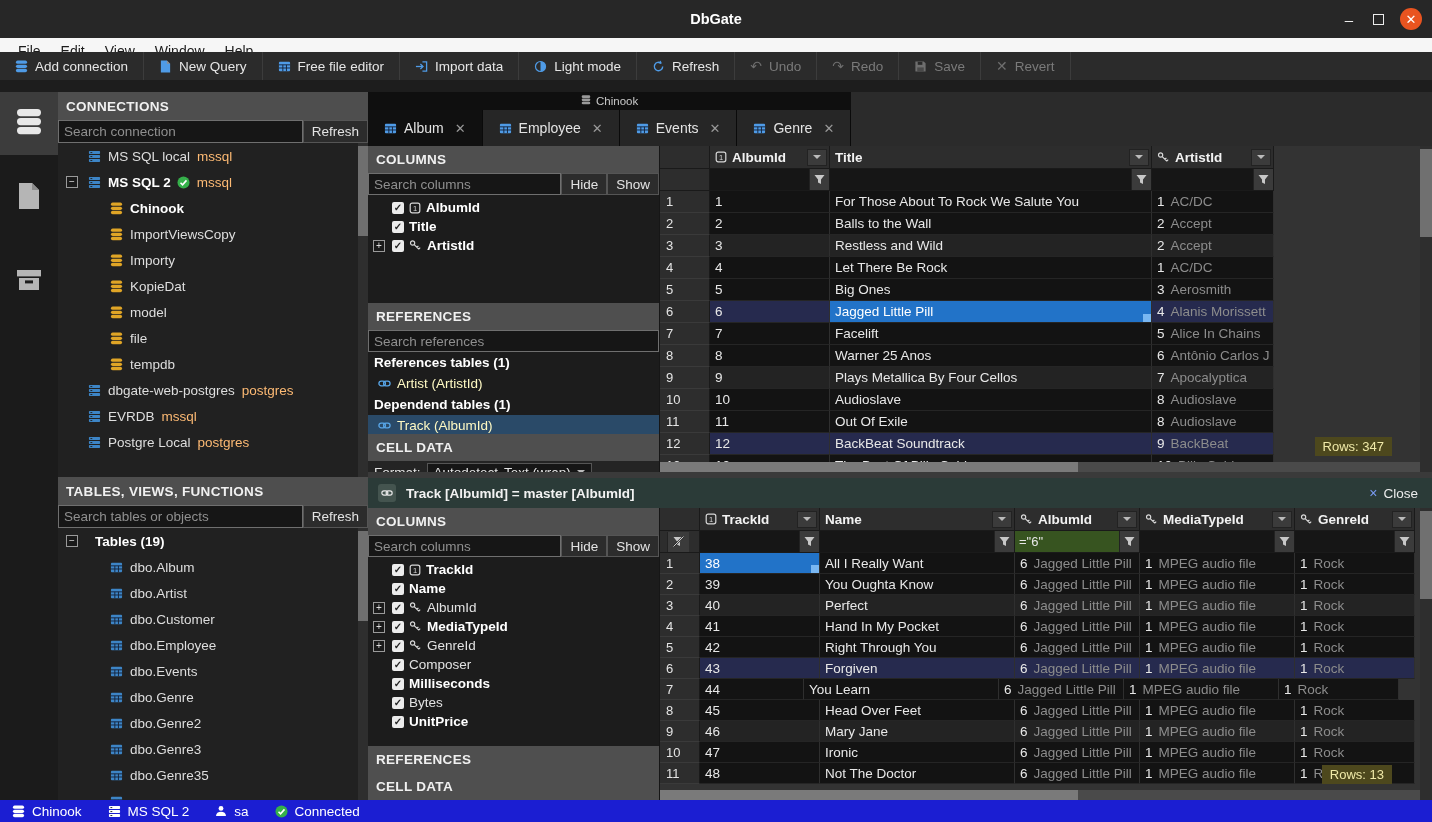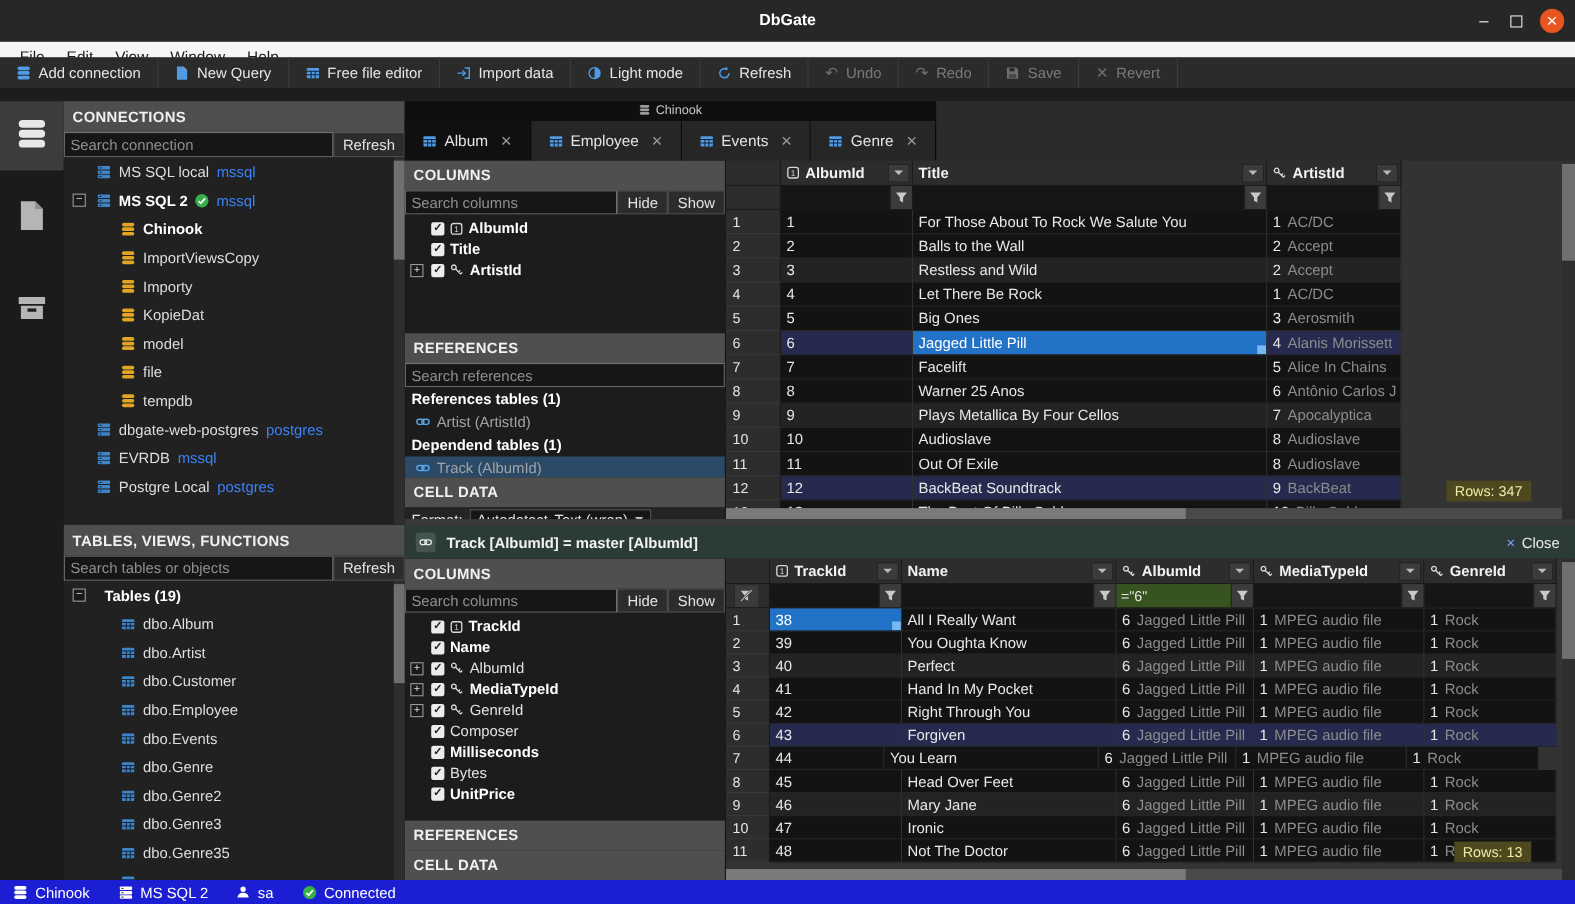--- a/index.html
+++ b/index.html
@@ -46,21 +46,21 @@
     font-family:inherit; font-size:13.5px; padding:0 5px; min-width:0; }
   .search-row input::placeholder { color:#8f8f8f; }
   .sbtn { background:#2c2c2c; border:1px solid #555; color:#e3e3e3; font-size:13.5px;
     padding:0 8px; display:flex; align-items:center; }
   .tree { position:relative; overflow:hidden; background:#212121; }
   #conn-tree { height:334px; flex:none; }
   #tables-tree { flex:1; }
   .titem { height:26px; display:flex; align-items:center; position:relative; white-space:nowrap; }
   .titem .lbl { margin-left:7px; color:#dedede; }
   .titem .lbl.b { font-weight:bold; color:#fff; }
-  .titem .badge2 { margin-left:7px; color:#3b82f6; }
+  .titem .badge2 { margin-left:7px; color:#fdba74; }
   .exp { position:absolute; left:8px; top:50%; transform:translateY(-50%); width:12px; height:12px;
     border:1px solid #9a9a9a; color:#ddd; font-size:10px; line-height:10px; text-align:center; background:#1a1a1a; }
   .vscroll { position:absolute; right:0; top:0; bottom:0; width:10px; background:#2e2e2e; }
   .vscroll .thumb { width:10px; background:#6f6f6f; }
 
   
   .main { flex:1; display:flex; flex-direction:column; background:#2b2b2b; min-width:0; }
   .tabsarea { height:54px; flex:none; display:flex; align-items:flex-start; background:#2b2b2b; }
   .tabwrap { display:flex; flex-direction:column; background:#0f0f0f; }
   .grouplabel { height:18px; display:flex; align-items:center; justify-content:center; gap:5px;
@@ -83,21 +83,21 @@
   #track-cols { flex:1; }
   .crow { height:19px; display:flex; align-items:center; position:relative; padding-left:24px; white-space:nowrap; }
   .crow .exp { left:5px; }
   .cbx { width:12px; height:12px; background:#ececec; border-radius:2px; color:#222; font-size:10px;
     line-height:12px; text-align:center; font-weight:bold; flex:none; }
   .crow .cic { margin-left:5px; display:flex; align-items:center; }
   .crow .lbl { margin-left:5px; color:#e2e2e2; }
   .crow .lbl.b { font-weight:bold; color:#fff; }
   .reflist { height:82px; flex:none; background:#1c1c1c; overflow:hidden; }
   .refgrp-t { height:21px; display:flex; align-items:center; padding-left:6px; font-weight:bold; color:#fff; }
-  .reflink { height:21px; display:flex; align-items:center; gap:6px; padding-left:10px; color:#a3a3a3; }
+  .reflink { height:21px; display:flex; align-items:center; gap:6px; padding-left:10px; color:#fef9c3; }
   .reflink.sel { background:#2a4a68; }
   .fmt-row { height:22px; display:flex; align-items:center; gap:6px; padding-left:6px; color:#e2e2e2; flex:none; }
   .fmt-box { background:#161616; border:1px solid #555; padding:0 6px; height:18px; display:flex; align-items:center; gap:6px; }
   .caret { width:0; height:0; border-left:4px solid transparent; border-right:4px solid transparent; border-top:4px solid #bbb; }
 
   
   .gridwrap { flex:1; position:relative; background:#333; overflow:hidden; min-width:0; }
   .grow-line { display:flex; }
   .gcell { flex:none; display:flex; align-items:center; overflow:hidden; }
   .ghead .gcell { height:23px; background:#2d2d2d; border-right:1px solid #1a1a1a; border-bottom:1px solid #1a1a1a; }

